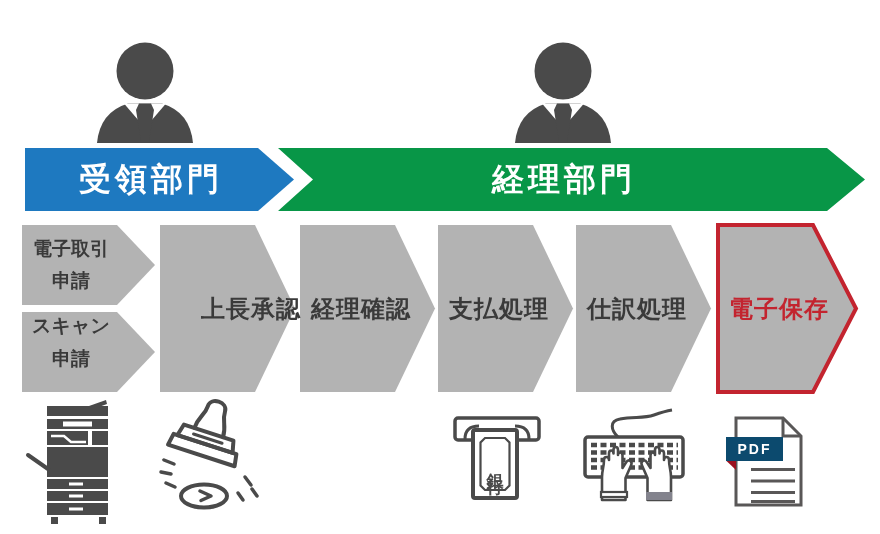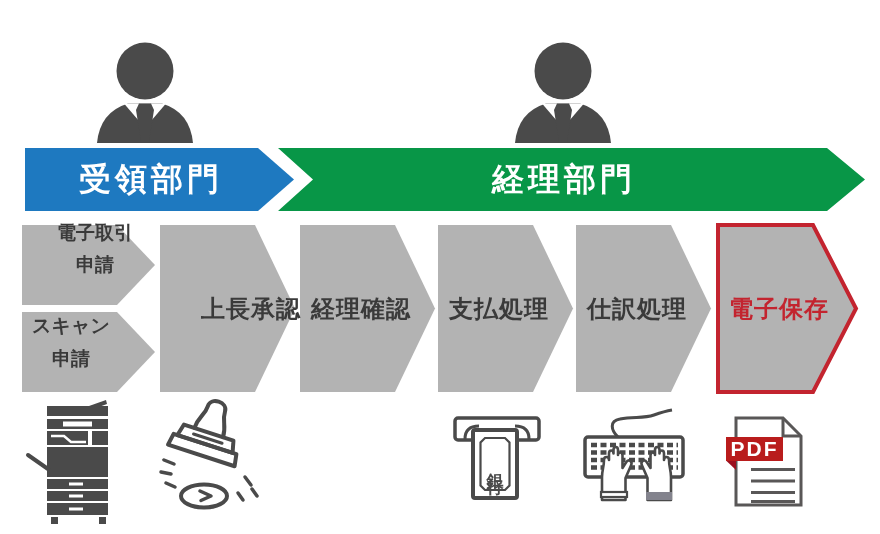--- a/index.html
+++ b/index.html
@@ -14,21 +14,21 @@
   }
   .lane-label{color:#ffffff;font-weight:bold;font-size:32px;letter-spacing:4px;}
   .entry-label{flex-direction:column;font-size:19px;font-weight:bold;color:#3a3a3a;line-height:1.7;}
   .step-label{font-size:24px;font-weight:bold;color:#3a3a3a;letter-spacing:1px;}
   .final-label{color:#c3242f;}
   .bank-label{
     writing-mode:vertical-rl;text-orientation:upright;
     font-size:17px;font-weight:bold;color:#4a4a4a;letter-spacing:5px;
   }
   .pdf-badge{
-    background:#b91c1c;color:#ffffff;font-weight:bold;font-size:21px;letter-spacing:2px;
+    background:#0c4a6e;color:#ffffff;font-weight:bold;font-size:14px;letter-spacing:2px;
   }
 </style>
 </head>
 <body>
 
 <div class="canvas">
 
   <svg class="layer" viewBox="0 0 880 534">
     <defs>
       <g id="person" fill="#4a4a4a">
@@ -133,21 +133,21 @@
         <line x1="751" y1="481" x2="795" y2="481"></line>
         <line x1="751" y1="492.5" x2="795" y2="492.5"></line>
         <line x1="751" y1="501.5" x2="795" y2="501.5"></line>
       </g>
     </g>
   </svg>
 
   <div class="overlay lane-label" style="left:25px;top:148px;width:252px;height:63px;">受領部門</div>
   <div class="overlay lane-label" style="left:278px;top:148px;width:572px;height:63px;">経理部門</div>
 
-  <div class="overlay entry-label" style="left:22px;top:209px;width:98px;height:80px;padding-left:24px;">
+  <div class="overlay entry-label" style="left:22px;top:225px;width:98px;height:80px;">
     <span>電子取引</span>
     <span>申請</span>
   </div>
   <div class="overlay entry-label" style="left:22px;top:312px;width:98px;height:61px;">
     <span>スキャン</span>
     <span>申請</span>
   </div>
 
   <div class="overlay step-label" style="left:160px;top:225px;width:122px;height:167px;padding-left:30px;">上長承認</div>
   <div class="overlay step-label" style="left:300px;top:225px;width:122px;height:167px;">経理確認</div>

